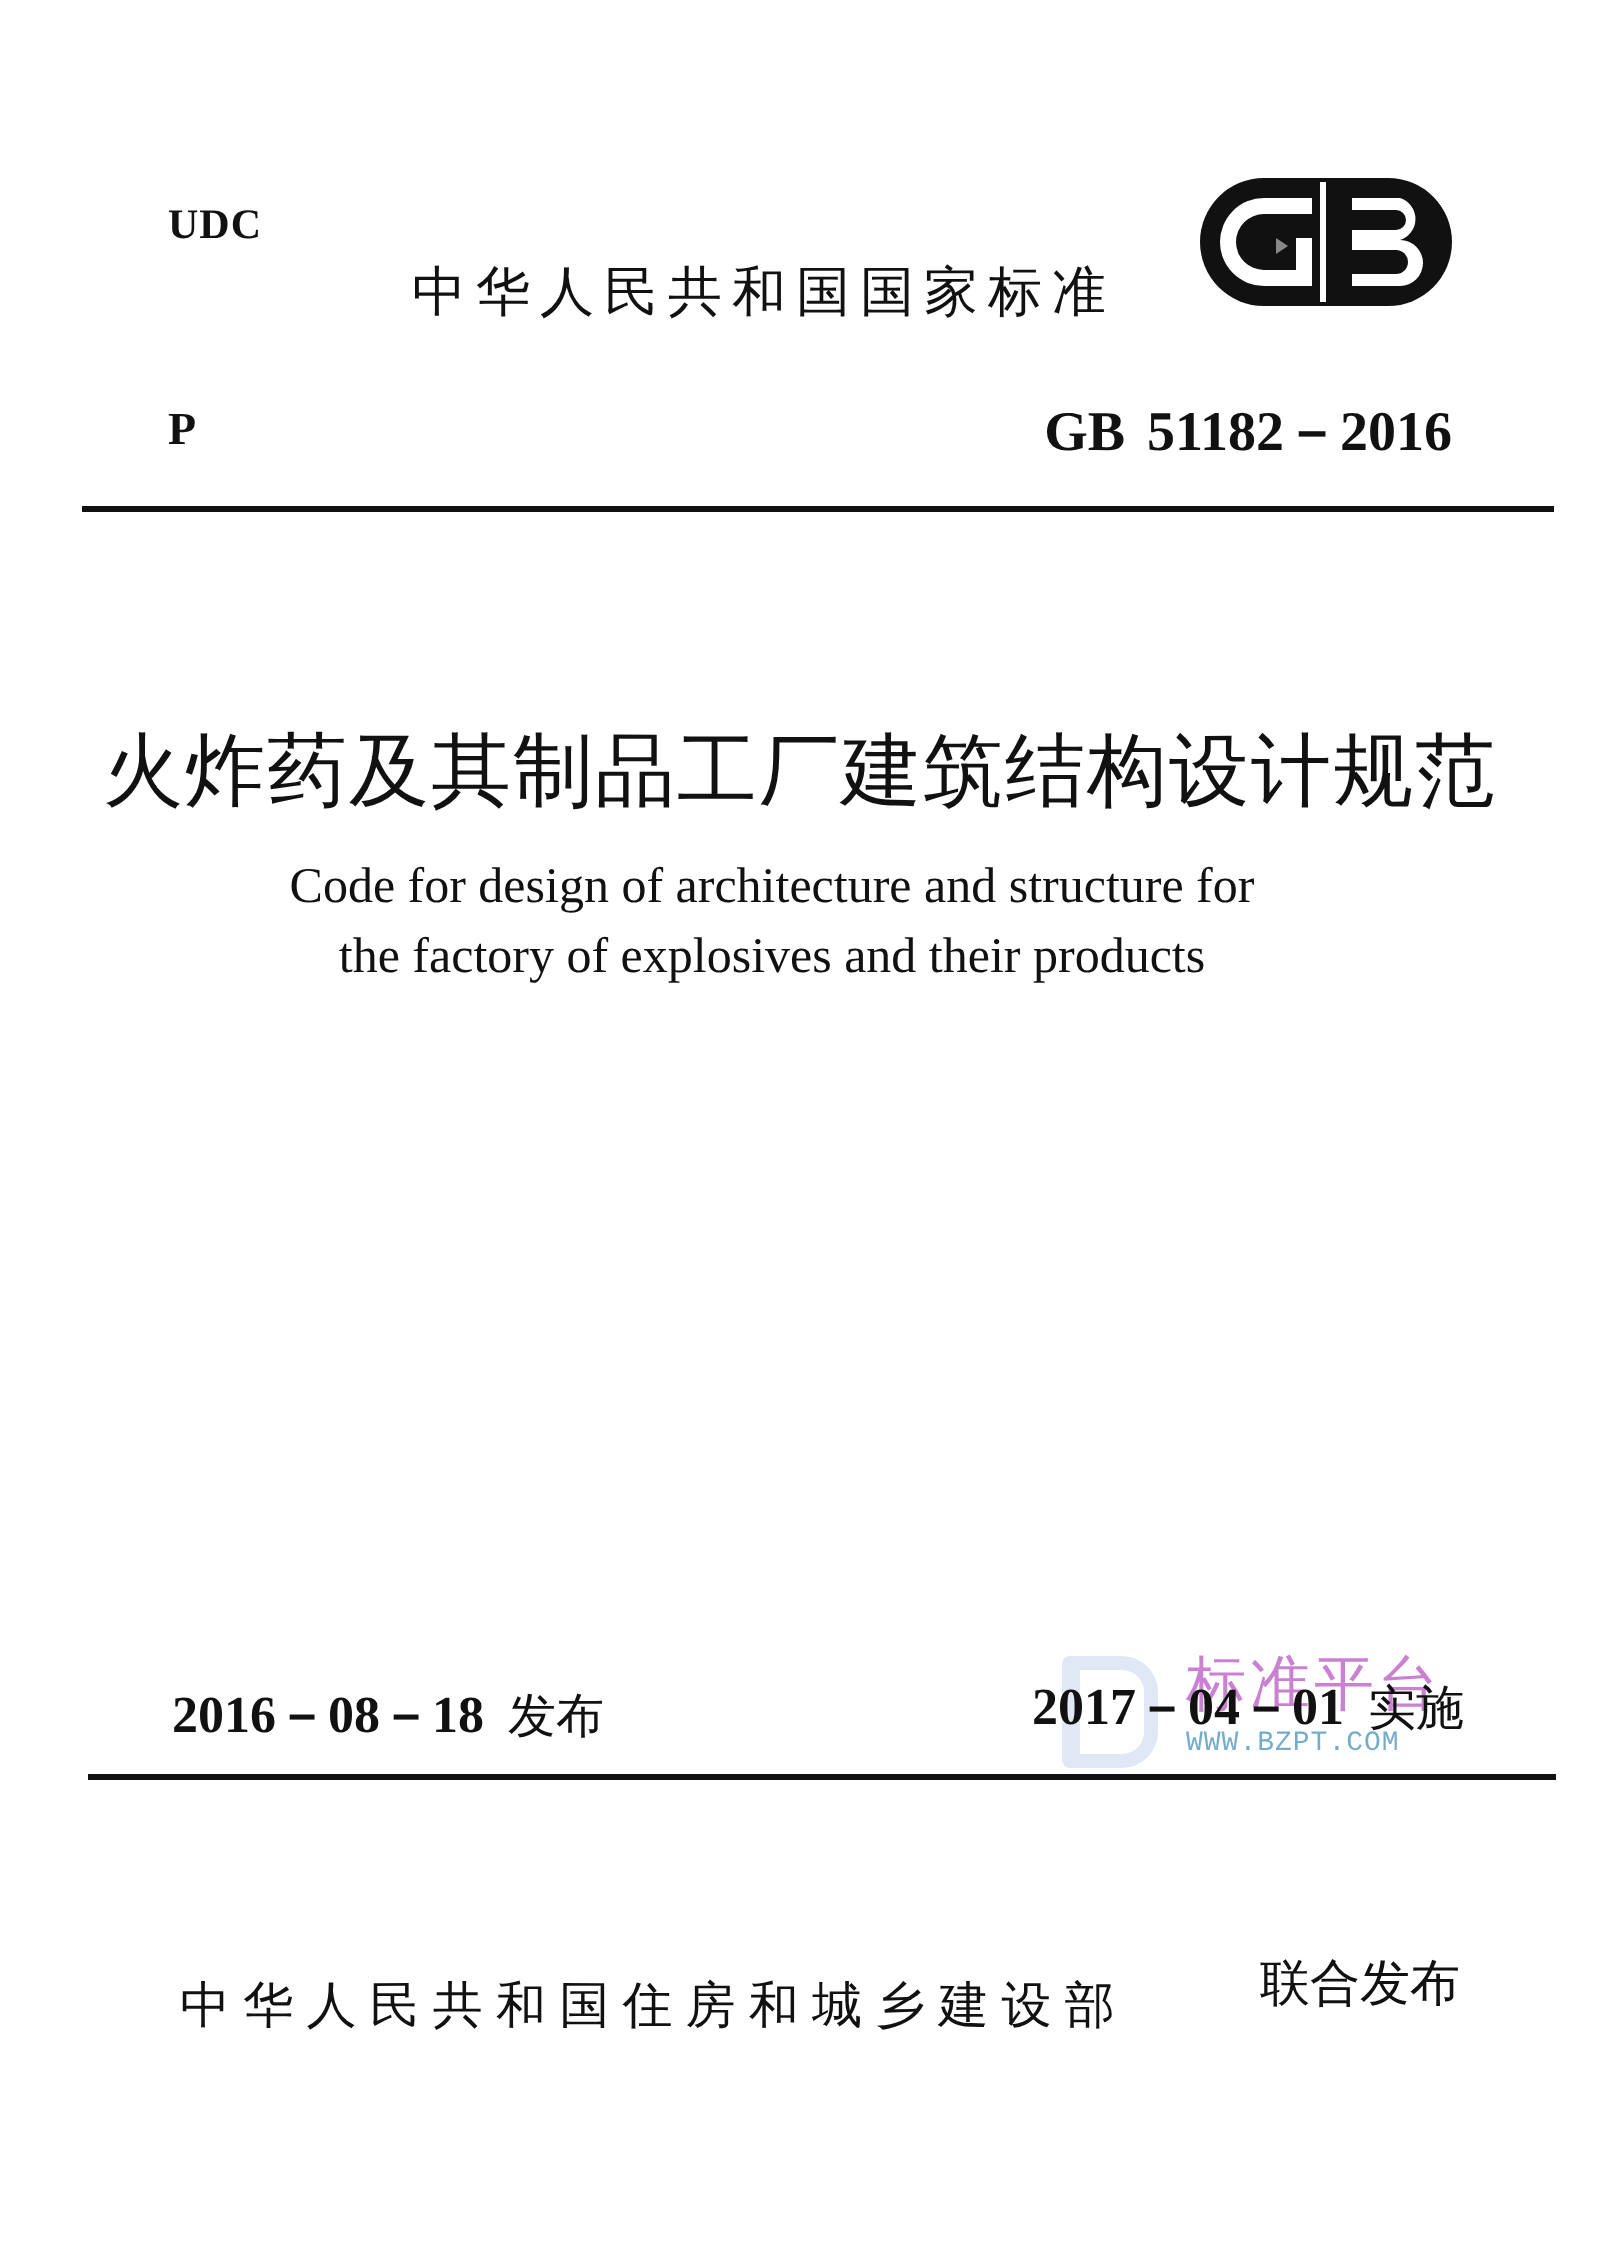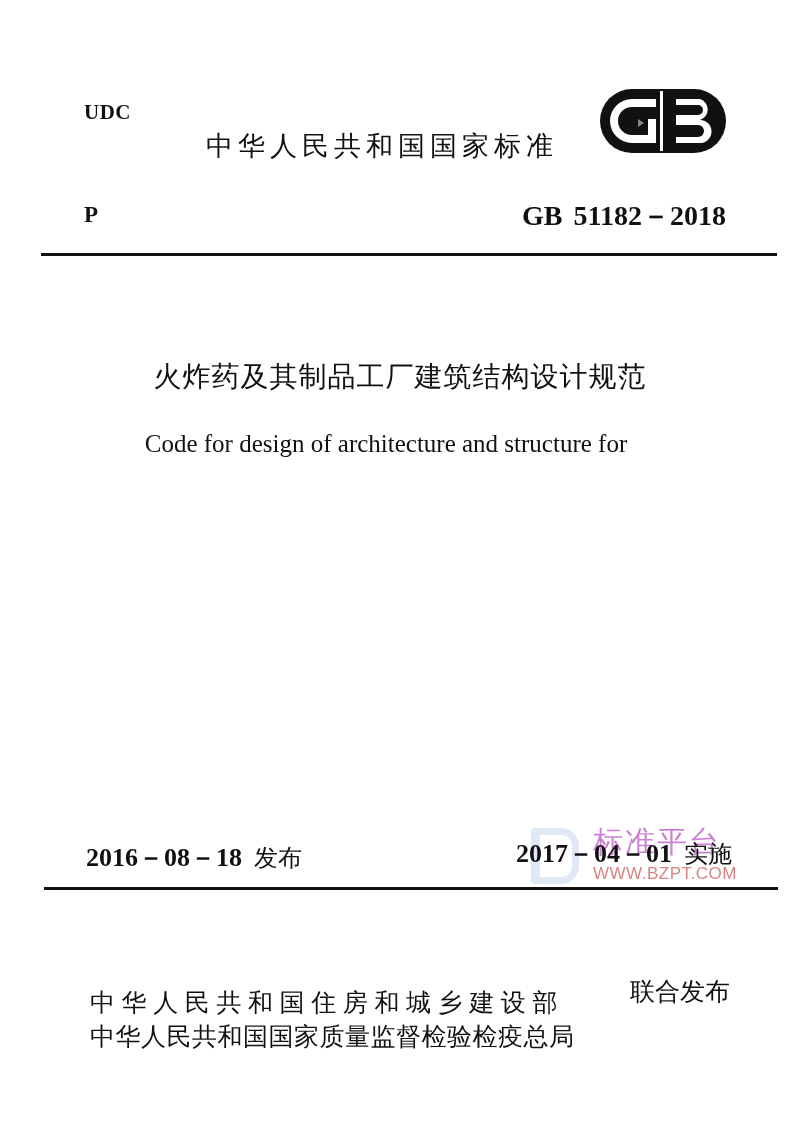--- a/index.html
+++ b/index.html
@@ -10,33 +10,33 @@
     .cjk { font-family: Liberation Mono, monospace; }
     .rule { position: absolute; background: #111; }
 
     #udc { left: 84px; top: 64px; font-size: 21px; letter-spacing: 0.5px; margin-top: 36px; }
     #std-name { left: 206px; top: 128px; font-size: 27px; letter-spacing: 5px; }
     #gb-logo { left: 598px; top: 87px; width: 130px; height: 68px; }
     #class-p { left: 84px; top: 202px; font-size: 23px; }
     #std-number { right: 74px; top: 197px; font-size: 28px; word-spacing: 4px; }
     #rule-top { left: 41px; top: 253px; width: 736px; height: 3px; }
 
-    #title-cn { left: 0; width: 800px; top: 358px; text-align: center; font-size: 28px; letter-spacing: 1px; font-family: "DejaVu Serif", "Liberation Serif", serif; }
+    #title-cn { left: 0; width: 800px; top: 358px; text-align: center; font-size: 40px; letter-spacing: 1px; font-family: "DejaVu Serif", "Liberation Serif", serif; }
     #title-en { left: 0; width: 772px; top: 426px; text-align: center; font-size: 25px; line-height: 35px; }
 
     #issue-date { left: 86px; top: 840px; font-size: 26px; }
     #impl-date { right: 68px; top: 836px; font-size: 26px; }
     .date-num { font-family: "Liberation Serif", serif; font-weight: bold; }
     .date-label { font-family: "DejaVu Sans", sans-serif; font-weight: normal; font-size: 24px; margin-left: 12px; }
     #rule-bottom { left: 44px; top: 887px; width: 734px; height: 3px; }
 
     #watermark { left: 523px; top: 826px; width: 200px; height: 64px; opacity: 0.55; }
     #wm-box { position: absolute; left: 8px; top: 2px; width: 48px; height: 56px; border: 7px solid #c9d6ee; border-left-width: 9px; border-radius: 4px 18px 18px 4px; box-sizing: border-box; }
     #wm-cn { position: absolute; left: 70px; top: -4px; font-size: 30px; color: #a21caf; font-family: "DejaVu Serif", serif; letter-spacing: 2px; white-space: nowrap; }
-    #wm-url { position: absolute; left: 70px; top: 38px; font-size: 17px; color: #b91c1c; font-family: Liberation Sans, sans-serif; letter-spacing: 0.5px; }
+    #wm-url { position: absolute; left: 70px; top: 38px; font-size: 14px; color: #0369a1; font-family: Liberation Mono, monospace; letter-spacing: 0.5px; }
 
     #publishers { left: 90px; top: 988px; font-size: 25px; line-height: 34px; }
     #pub-1 { letter-spacing: 6.6px; }
     #pub-2 { letter-spacing: 0.5px; }
     #joint { left: 630px; top: 975px; font-size: 25px; }
   </style>
 </head>
 <body>
 
 <div id="udc" class="abs serif-bold">UDC</div>
@@ -57,44 +57,44 @@
 
     <path d="M70 12 H102 A11 11 0 0 1 102 33 A11.5 11.5 0 0 1 102 56 H70 Z" fill="#fff"></path>
     <path d="M78 18 H100 A5 5 0 0 1 100 28 H78 Z" fill="#111"></path>
     <path d="M78 38 H100 A6 6 0 0 1 100 50 H78 Z" fill="#111"></path>
     <rect x="70" y="12" width="8" height="44" fill="#111"></rect>
   </svg>
 </div>
 
 <div id="class-p" class="abs serif-bold">P</div>
 
-<div id="std-number" class="abs serif-bold">GB 51182－2018</div>
+<div id="std-number" class="abs serif-bold">GB 51182－2016</div>
 
 <div id="rule-top" class="rule"></div>
 
 <div id="title-cn" class="abs">火炸药及其制品工厂建筑结构设计规范</div>
 
 <div id="title-en" class="abs serif">
   <div>Code for design of architecture and structure for</div>
+  <div>the factory of explosives and their products</div>
 </div>
 
 <div id="watermark" class="abs">
   <div id="wm-box"></div>
   <div id="wm-cn">标准平台</div>
   <div id="wm-url">WWW.BZPT.COM</div>
 </div>
 
 <div id="issue-date" class="abs">
   <span class="date-num">2016－08－18</span><span class="date-label">发布</span>
 </div>
 
 <div id="impl-date" class="abs">
   <span class="date-num">2017－04－01</span><span class="date-label">实施</span>
 </div>
 
 <div id="rule-bottom" class="rule"></div>
 
 <div id="publishers" class="abs cjk">
   <div id="pub-1">中华人民共和国住房和城乡建设部</div>
-  <div id="pub-2">中华人民共和国国家质量监督检验检疫总局</div>
 </div>
 
 <div id="joint" class="abs cjk">联合发布</div>
 
 </body></html>

